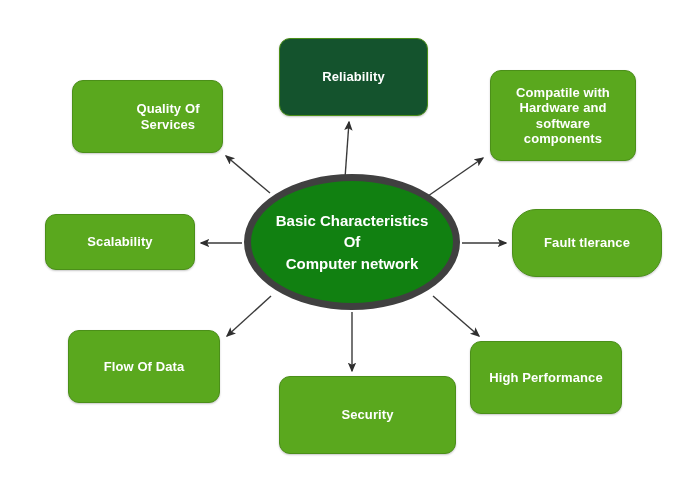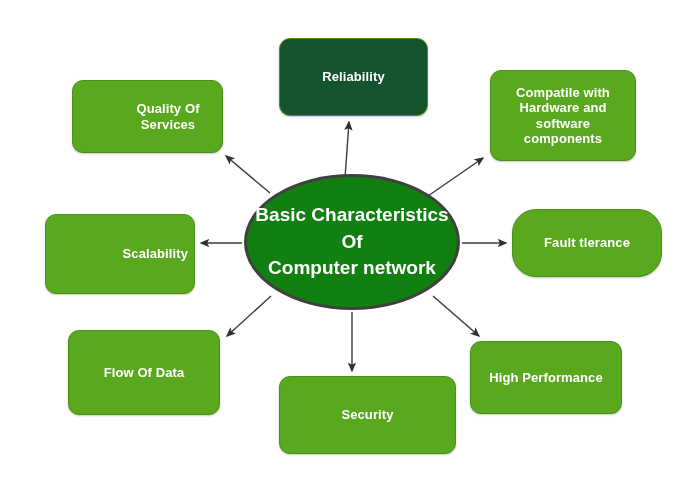--- a/index.html
+++ b/index.html
@@ -46,29 +46,29 @@
     z-index: 3;
   }
   .node-box .node-label {
     display: block;
     white-space: pre-line;
   }
   #center-node {
     position: absolute;
     box-sizing: border-box;
     background: #118011;
-    border: 3px solid #404040;
+    border: 7px solid #404040;
     border-radius: 50%;
     display: flex;
     align-items: center;
     justify-content: center;
     text-align: center;
     color: #ffffff;
     font-weight: bold;
-    font-size: 19px;
+    font-size: 15px;
     line-height: 1.42;
     z-index: 4;
   }
   #center-node .node-label {
     display: block;
     white-space: pre-line;
   }
 </style>
 </head>
 <body>
@@ -111,24 +111,24 @@
       </div>
       <div class="node-box" style="left: 512px; top: 209px; width: 150px; height: 68px; background: rgb(90, 168, 30); border-color: rgb(75, 143, 25); color: rgb(255, 255, 255); border-radius: 24px;">
         <span class="node-label">Fault tlerance</span>
       </div>
       <div class="node-box" style="left: 470px; top: 341px; width: 152px; height: 73px; background: rgb(90, 168, 30); border-color: rgb(75, 143, 25); color: rgb(255, 255, 255);">
         <span class="node-label">High Performance</span>
       </div>
       <div class="node-box" style="left: 279px; top: 376px; width: 177px; height: 78px; background: rgb(90, 168, 30); border-color: rgb(75, 143, 25); color: rgb(255, 255, 255);">
         <span class="node-label">Security</span>
       </div>
-      <div class="node-box" style="left: 68px; top: 330px; width: 152px; height: 85px; background: rgb(90, 168, 30); border-color: rgb(75, 143, 25); color: rgb(255, 255, 255);">
+      <div class="node-box" style="left: 68px; top: 330px; width: 152px; height: 73px; background: rgb(90, 168, 30); border-color: rgb(75, 143, 25); color: rgb(255, 255, 255);">
         <span class="node-label">Flow Of Data</span>
       </div>
-      <div class="node-box" style="left: 45px; top: 214px; width: 150px; height: 80px; background: rgb(90, 168, 30); border-color: rgb(75, 143, 25); color: rgb(255, 255, 255); justify-content: flex-end;">
+      <div class="node-box" style="left: 45px; top: 214px; width: 150px; height: 56px; background: rgb(90, 168, 30); border-color: rgb(75, 143, 25); color: rgb(255, 255, 255);">
         <span class="node-label">Scalability</span>
       </div>
       <div class="node-box" style="left: 72px; top: 80px; width: 151px; height: 73px; background: rgb(90, 168, 30); border-color: rgb(75, 143, 25); color: rgb(255, 255, 255); padding-left: 47px;">
         <span class="node-label">Quality Of Services</span>
       </div>
     </div>
 
 </div>
 
 </body></html>

